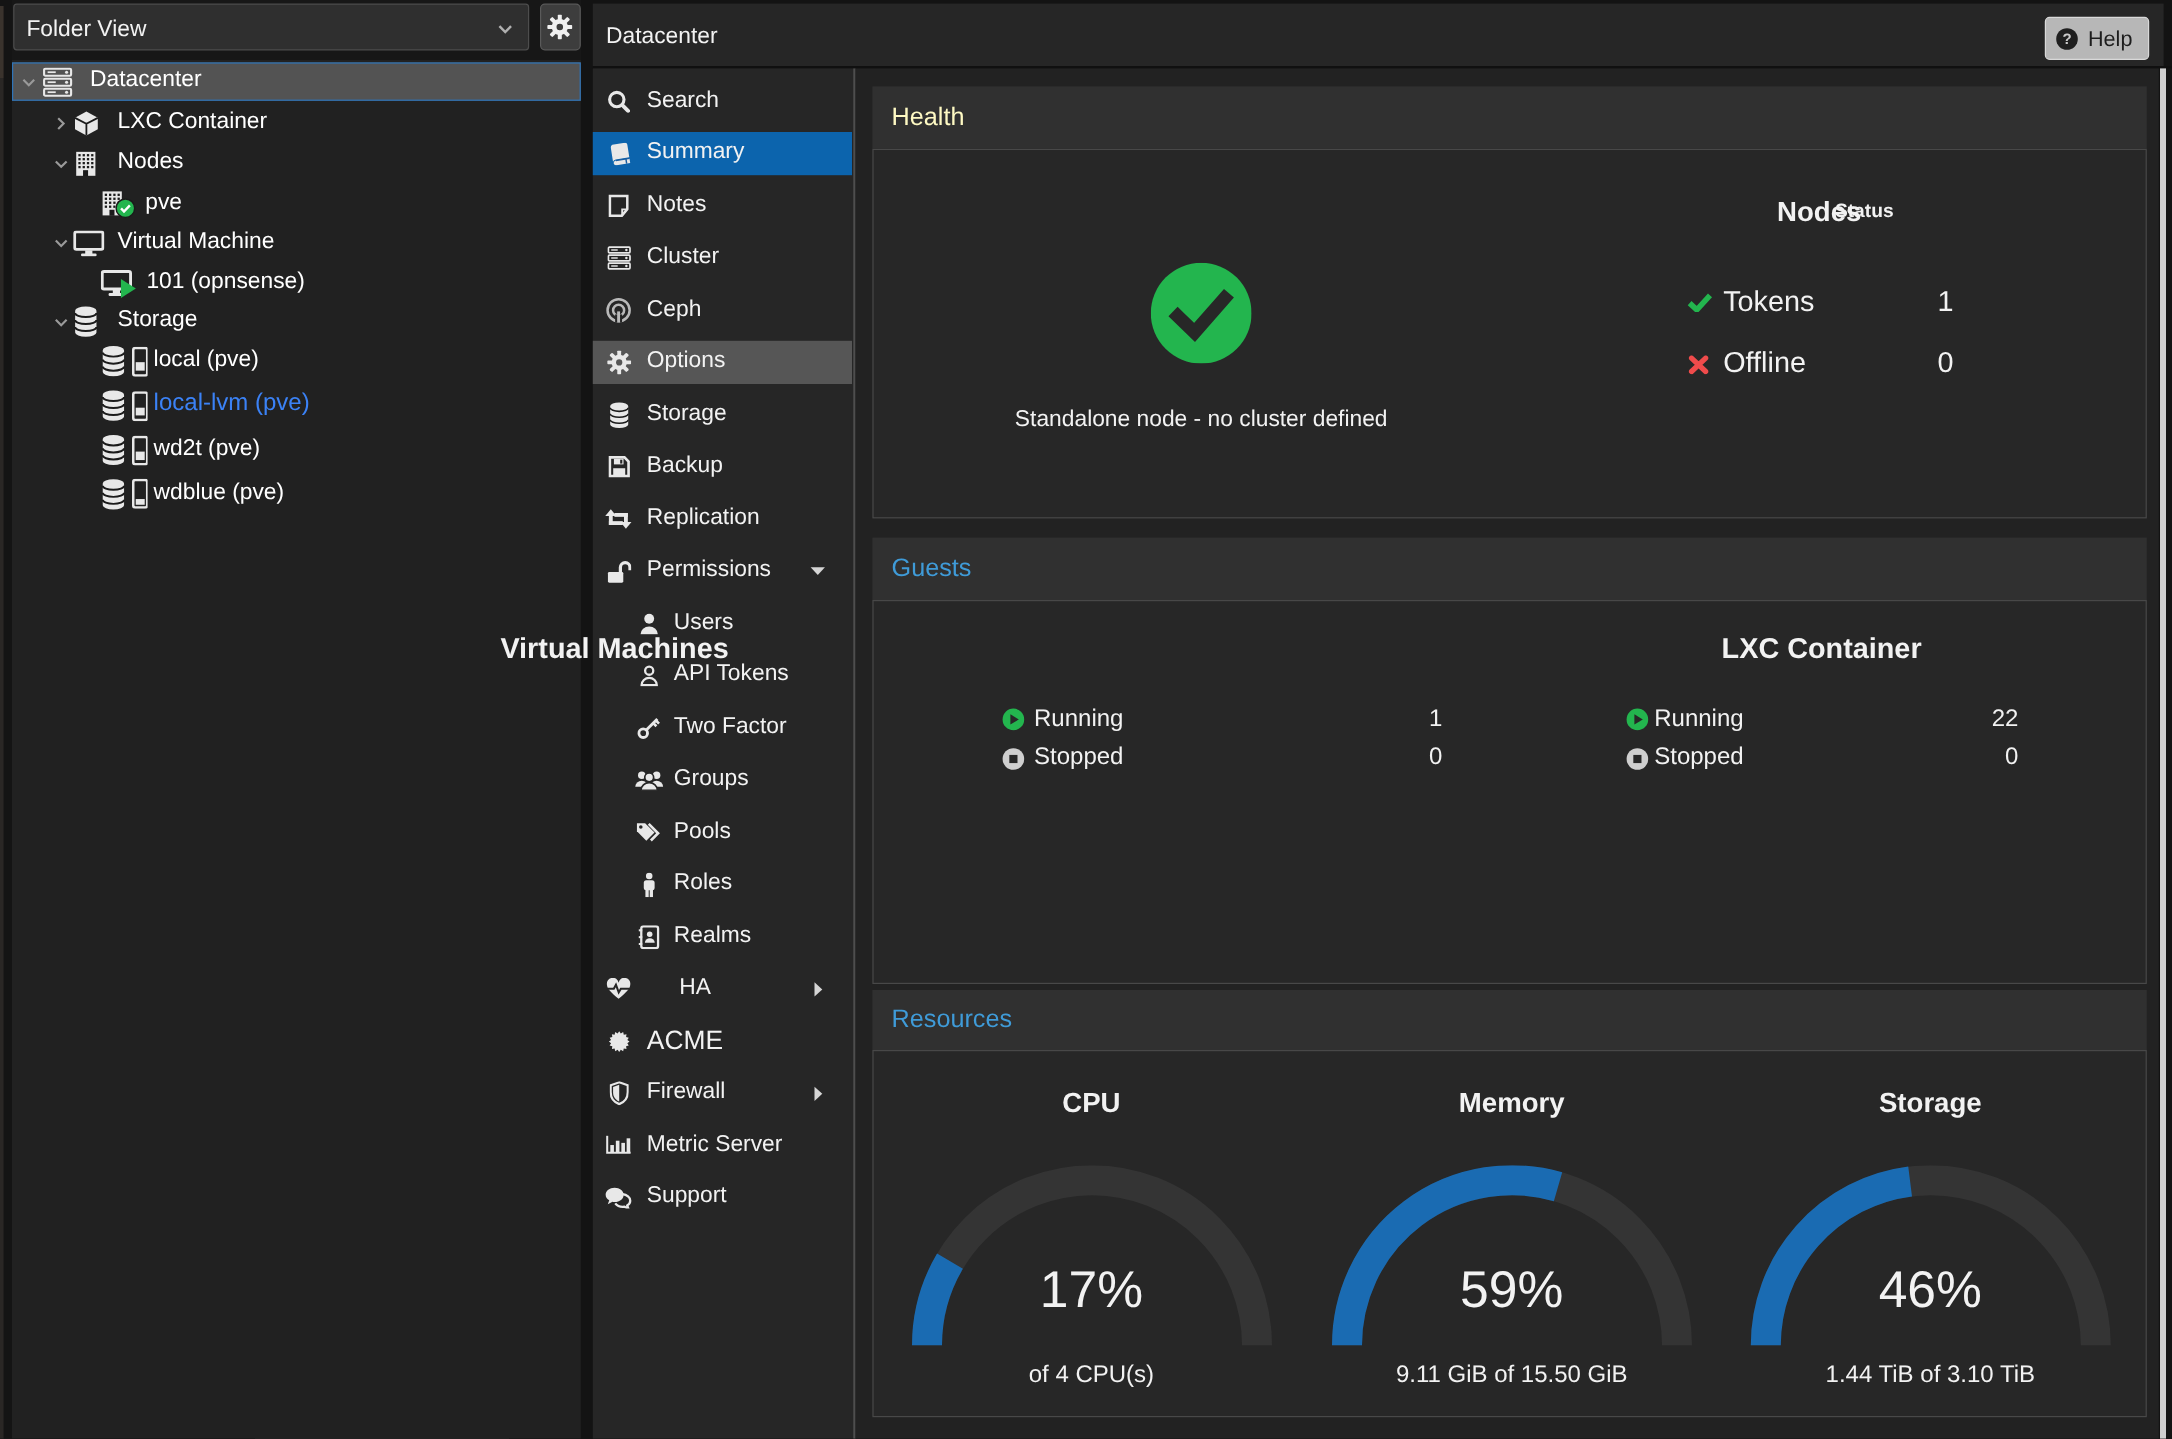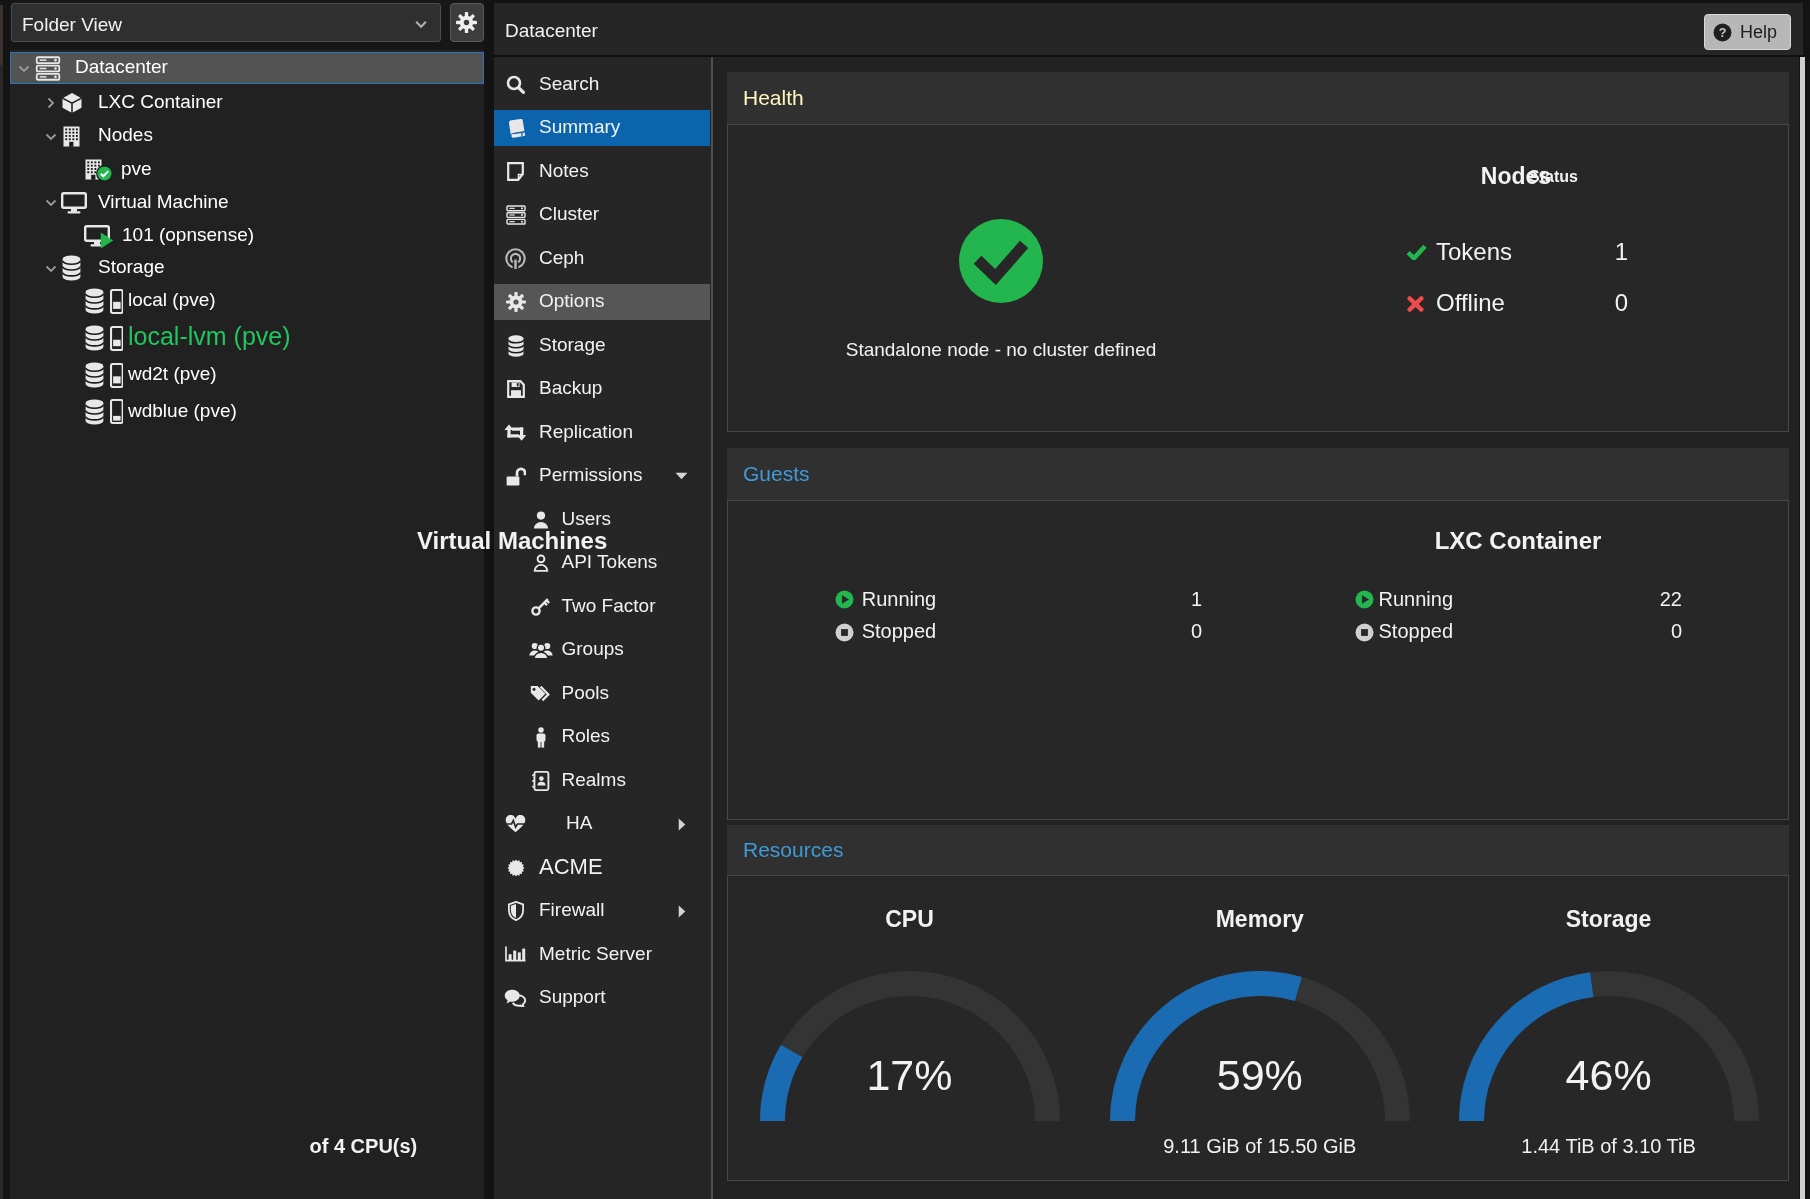--- a/index.html
+++ b/index.html
@@ -143,21 +143,21 @@
 <svg width="21" height="26" viewBox="0 0 18 24" style="position:absolute;left:84px;top:325.0px">
     <path d="M0.8 3.6 A8.2 3.2 0 0 1 17.2 3.6 V20.4 A8.2 3.2 0 0 1 0.8 20.4 Z" fill="#e8e8e8"></path>
     <path d="M0.8 5.3 A8.2 3.2 0 0 0 17.2 5.3" fill="none" stroke="#1b1b1b" stroke-width="1.5"></path>
     <path d="M0.8 10.7 A8.2 3.2 0 0 0 17.2 10.7" fill="none" stroke="#1b1b1b" stroke-width="1.5"></path>
     <path d="M0.8 16.1 A8.2 3.2 0 0 0 17.2 16.1" fill="none" stroke="#1b1b1b" stroke-width="1.5"></path>
   </svg>
 <svg width="13.5" height="25" viewBox="0 0 13 24" style="position:absolute;left:109.5px;top:325.5px">
     <rect x="1" y="1" width="11.2" height="22" rx="1.6" fill="none" stroke="#e8e8e8" stroke-width="2"></rect>
     <rect x="3" y="13.2" width="7.2" height="6.2" fill="#e8e8e8"></rect>
   </svg>
-<div class="txt" style="left:128px;top:327.4px;font-size:25px;line-height:19px;color:#22c55e">local-lvm (pve)</div>
+<div class="txt" style="left:128px;top:327.4px;font-size:20px;line-height:19px;color:#3b82f6">local-lvm (pve)</div>
 <svg width="21" height="26" viewBox="0 0 18 24" style="position:absolute;left:84px;top:362.0px">
     <path d="M0.8 3.6 A8.2 3.2 0 0 1 17.2 3.6 V20.4 A8.2 3.2 0 0 1 0.8 20.4 Z" fill="#e8e8e8"></path>
     <path d="M0.8 5.3 A8.2 3.2 0 0 0 17.2 5.3" fill="none" stroke="#1b1b1b" stroke-width="1.5"></path>
     <path d="M0.8 10.7 A8.2 3.2 0 0 0 17.2 10.7" fill="none" stroke="#1b1b1b" stroke-width="1.5"></path>
     <path d="M0.8 16.1 A8.2 3.2 0 0 0 17.2 16.1" fill="none" stroke="#1b1b1b" stroke-width="1.5"></path>
   </svg>
 <svg width="13.5" height="25" viewBox="0 0 13 24" style="position:absolute;left:109.5px;top:362.5px">
     <rect x="1" y="1" width="11.2" height="22" rx="1.6" fill="none" stroke="#e8e8e8" stroke-width="2"></rect>
     <rect x="3" y="12.8" width="7.2" height="6.8" fill="#e8e8e8"></rect>
   </svg>
@@ -404,21 +404,21 @@
 <div class="txt" style="left:743px;top:839.0px;font-size:21px;line-height:21px;color:#3f9bd8">Resources</div>
 <div class="a" style="left:727px;top:875px;width:1062px;height:306px;background:#272727;border:1px solid #484848"></div>
 <div class="txt" style="left:309.5px;top:908.1px;width:1200px;text-align:center;font-size:23px;line-height:23px;font-weight:bold;color:#f2f2f2">CPU</div>
 <div class="txt" style="left:659.8px;top:908.1px;width:1200px;text-align:center;font-size:23px;line-height:23px;font-weight:bold;color:#f2f2f2">Memory</div>
 <div class="txt" style="left:1008.5999999999999px;top:908.1px;width:1200px;text-align:center;font-size:23px;line-height:23px;font-weight:bold;color:#f2f2f2">Storage</div>
 <svg class="a" width="320" height="165" viewBox="749.5 971.0 320 165" style="left:749.5px;top:971.0px">
     <path d="M772.0 1121.0 A137.5 137.5 0 0 1 1047.0 1121.0" fill="none" stroke="#343434" stroke-width="25"></path>
     <path d="M772.0 1121.0 A137.5 137.5 0 0 1 791.15 1051.01" fill="none" stroke="#1a6bb2" stroke-width="25"></path>
   </svg>
 <div class="txt" style="left:309.5px;top:1053.9px;width:1200px;text-align:center;font-size:43px;line-height:43px;font-weight:normal;color:#f2f2f2">17%</div>
-<div class="txt" style="left:309.5px;top:1135.8px;width:1200px;text-align:left;font-size:20px;line-height:20px;font-weight:bold;color:#f2f2f2">of 4 CPU(s)</div>
+<div class="txt" style="left:309.5px;top:1135.8px;width:1200px;text-align:center;font-size:20px;line-height:20px;font-weight:normal;color:#f2f2f2">of 4 CPU(s)</div>
 <svg class="a" width="320" height="165" viewBox="1099.8 971.0 320 165" style="left:1099.8px;top:971.0px">
     <path d="M1122.3 1121.0 A137.5 137.5 0 0 1 1397.3 1121.0" fill="none" stroke="#343434" stroke-width="25"></path>
     <path d="M1122.3 1121.0 A137.5 137.5 0 0 1 1298.16 988.96" fill="none" stroke="#1a6bb2" stroke-width="25"></path>
   </svg>
 <div class="txt" style="left:659.8px;top:1053.9px;width:1200px;text-align:center;font-size:43px;line-height:43px;font-weight:normal;color:#f2f2f2">59%</div>
 <div class="txt" style="left:659.8px;top:1135.8px;width:1200px;text-align:center;font-size:20px;line-height:20px;font-weight:normal;color:#f2f2f2">9.11 GiB of 15.50 GiB</div>
 <svg class="a" width="320" height="165" viewBox="1448.6 971.0 320 165" style="left:1448.6px;top:971.0px">
     <path d="M1471.1 1121.0 A137.5 137.5 0 0 1 1746.1 1121.0" fill="none" stroke="#343434" stroke-width="25"></path>
     <path d="M1471.1 1121.0 A137.5 137.5 0 0 1 1591.37 984.58" fill="none" stroke="#1a6bb2" stroke-width="25"></path>
   </svg>

